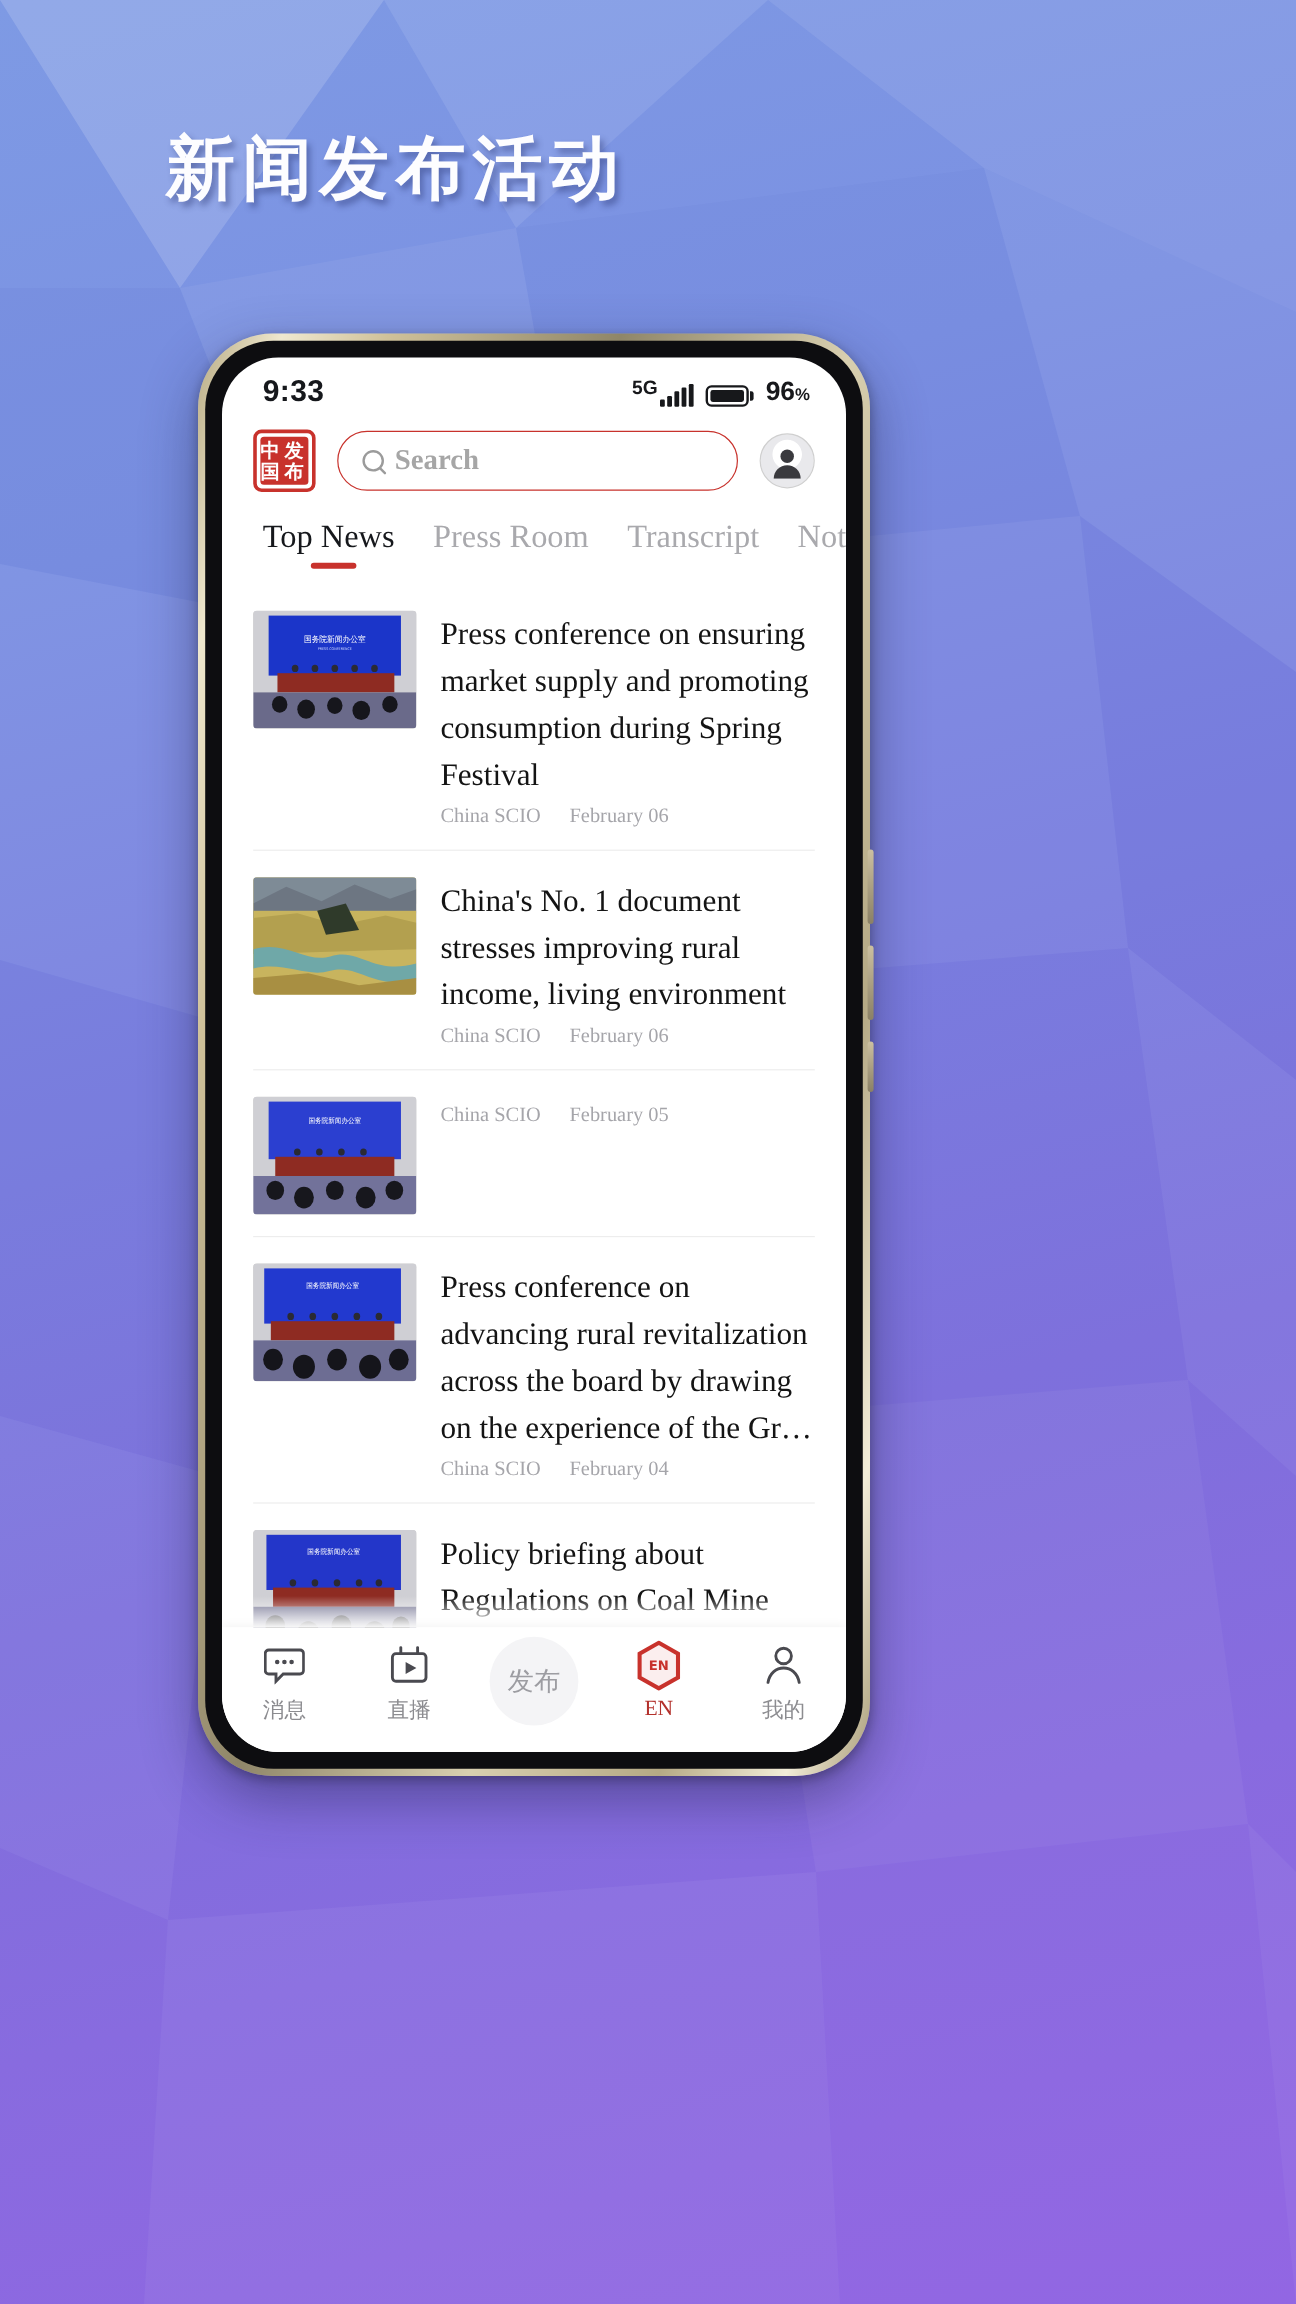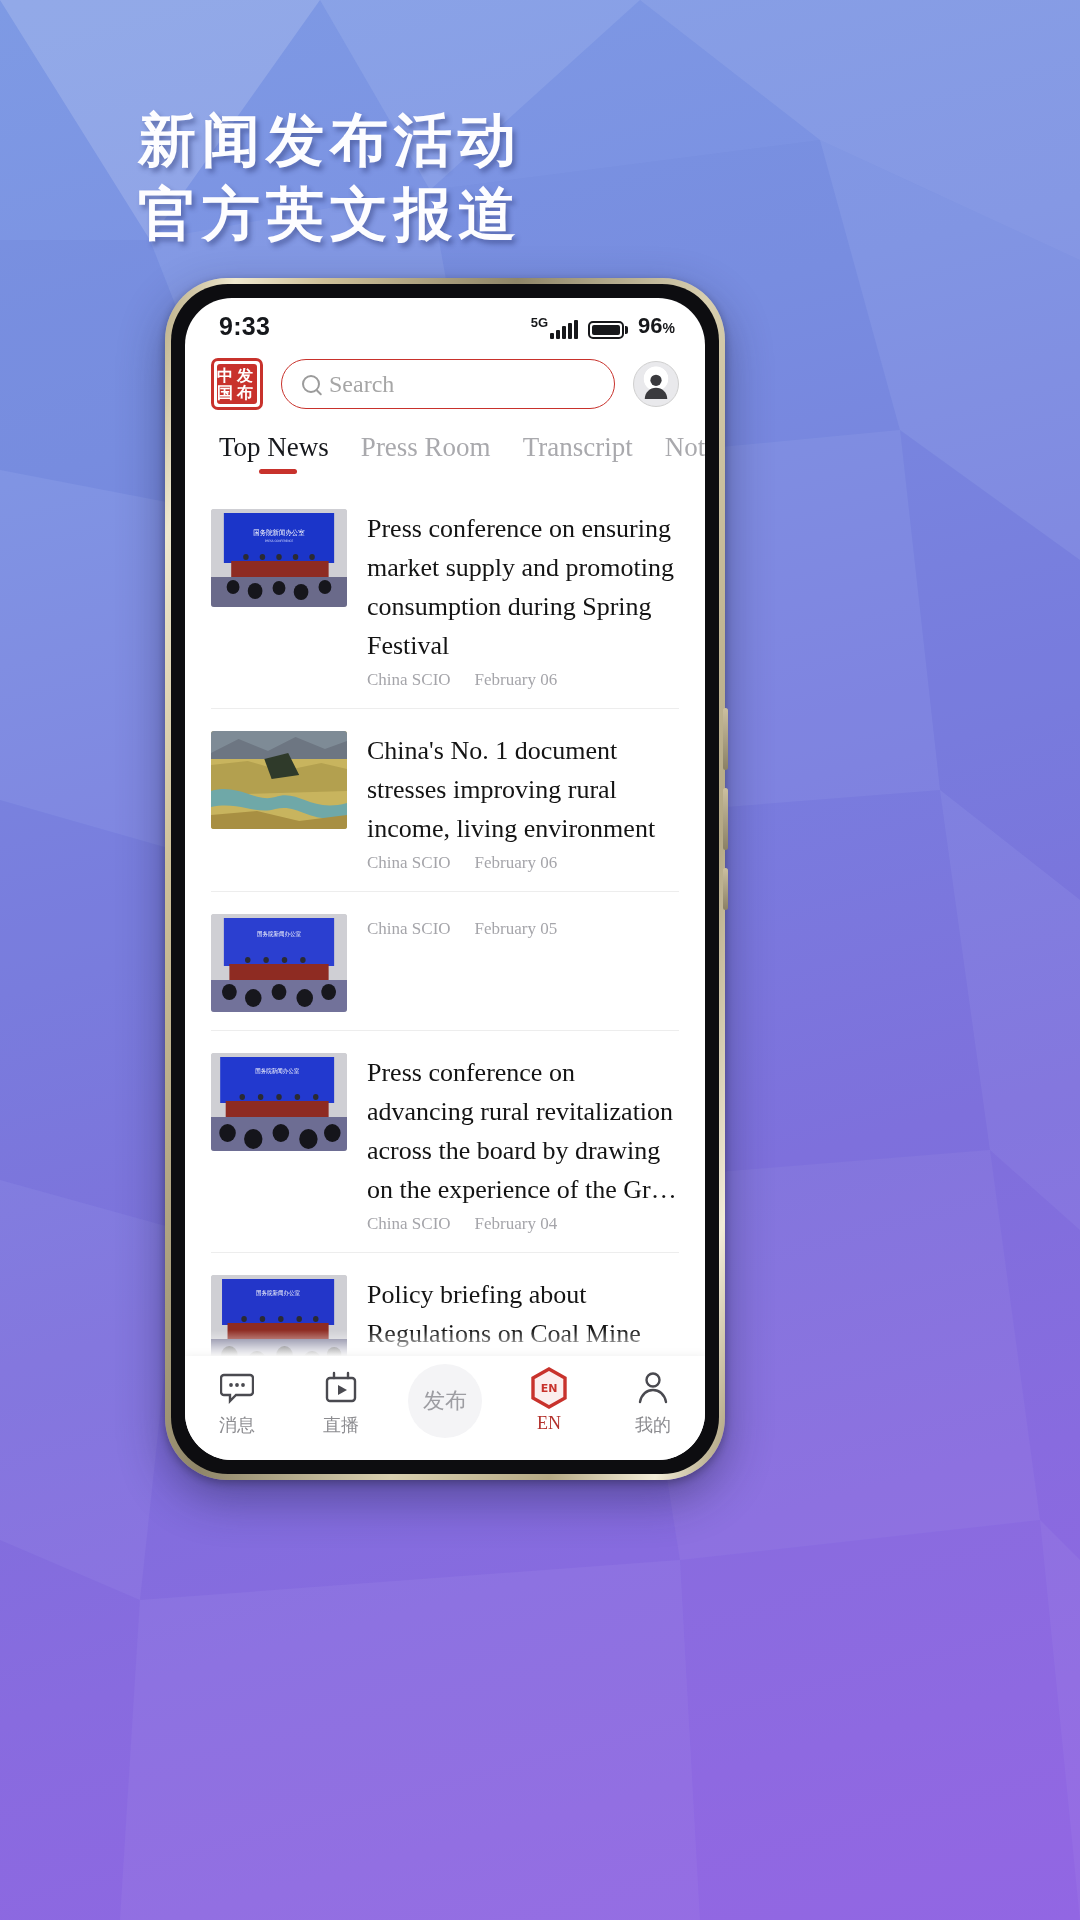--- a/index.html
+++ b/index.html
@@ -41,42 +41,42 @@
              background:linear-gradient(180deg,#ccc0a0,#8a8065); }
   .btn-v1{ top:430px; height:62px; }
   .btn-v2{ top:510px; height:62px; }
   .btn-v3{ top:590px; height:42px; }
 
   
   .statusbar{ height:46px; display:flex; align-items:center; justify-content:space-between;
               padding:10px 30px 0 34px; }
   .st-time{ font-size:25px; font-weight:700; color:#16181c; letter-spacing:.3px; }
   .st-right{ display:flex; align-items:flex-end; gap:7px; }
-  .st-5g{ font-size:13px; font-weight:700; color:#17181b; align-self:flex-start; margin-top:2px; margin-right:-5px;}
+  .st-5g{ font-size:16px; font-weight:700; color:#17181b; align-self:flex-start; margin-top:2px; margin-right:-5px;}
   .bars{ display:flex; align-items:flex-end; gap:2.5px; height:19px; }
   .bars i{ width:3.6px; background:#17181b; border-radius:1px; display:block; }
   .bars i:nth-child(1){ height:6px; } .bars i:nth-child(2){ height:9.5px; }
   .bars i:nth-child(3){ height:13px; } .bars i:nth-child(4){ height:16px; }
   .bars i:nth-child(5){ height:19px; }
   .batt{ width:36px; height:18px; border:2.4px solid #17181b; border-radius:5px; padding:2.4px; margin-left:3px;}
   .batt span{ display:block; height:100%; background:#17181b; border-radius:2px; }
   .batt-cap{ width:3px; height:8px; background:#17181b; border-radius:0 2px 2px 0; margin-left:1px; align-self:center;}
   .st-pct{ font-size:22px; font-weight:700; color:#17181b; margin-left:3px; }
   .st-pct sub{ font-size:14px; font-weight:600; vertical-align:baseline; }
 
   
   .topbar{ display:flex; align-items:center; gap:18px; padding:14px 26px 14px 26px; }
   .logo{ width:52px; height:52px; border:3px solid #c8322c; border-radius:7px; background:#fff;
          padding:3px; flex:none; }
   .logo-in{ width:100%; height:100%; background:#c8322c; border-radius:3px;
             display:flex; flex-direction:row; align-items:center; justify-content:center;
             color:#fff; font-family:"DejaVu Sans", sans-serif; font-weight:700;
             font-size:16px; line-height:17px; letter-spacing:0; }
   .searchbox{ flex:1; height:50px; border:1.6px solid #c8322c; border-radius:26px;
-              display:flex; align-items:center; gap:9px; padding:0 20px; background:#fff; }
+              display:flex; align-items:center; gap:9px; padding:0 20px; background:#fff;font-weight:bold; }
   .s-icon{ width:18px; height:18px; border:2px solid #9b9b9b; border-radius:50%; position:relative; flex:none;}
   .s-icon::after{ content:""; position:absolute; width:2px; height:7px; background:#9b9b9b;
                   right:-2px; bottom:-5px; transform:rotate(-45deg); border-radius:1px;}
   .s-ph{ color:#a6a6a6; font-family:"Liberation Serif", serif; font-size:24px; }
   .avatar{ width:46px; height:46px; border-radius:50%; border:1.6px solid #cfcfcf; flex:none;
            background:radial-gradient(circle at 50% 38%, #fff 0 34%, #e9e9ec 36% 100%);
            display:flex; align-items:center; justify-content:center; overflow:hidden;}
   .avatar svg{ width:30px; height:30px; }
 
   
@@ -143,21 +143,20 @@
       <polygon points="0,1540 140,1600 120,1920 0,1920" fill="#6a4ad8" opacity=".3"></polygon>
       <polygon points="140,1600 680,1560 700,1920 120,1920" fill="#ffffff" opacity=".2"></polygon>
       <polygon points="680,1560 1040,1520 1080,1920 700,1920" fill="#7d56e2" opacity=".35"></polygon>
       <polygon points="1040,1520 1080,1560 1080,1920" fill="#ffffff" opacity=".18"></polygon>
     </g>
   </svg>
 </div>
 
 <div class="headline">
   <div>新闻发布活动</div>
-  <div>官方英文报道</div>
 </div>
 
 <div class="phone">
   <div class="phone-frame"></div>
   <div class="btn-side btn-v1"></div>
   <div class="btn-side btn-v2"></div>
   <div class="btn-side btn-v3"></div>
   <div class="phone-inner">
     <div class="screen">
 

